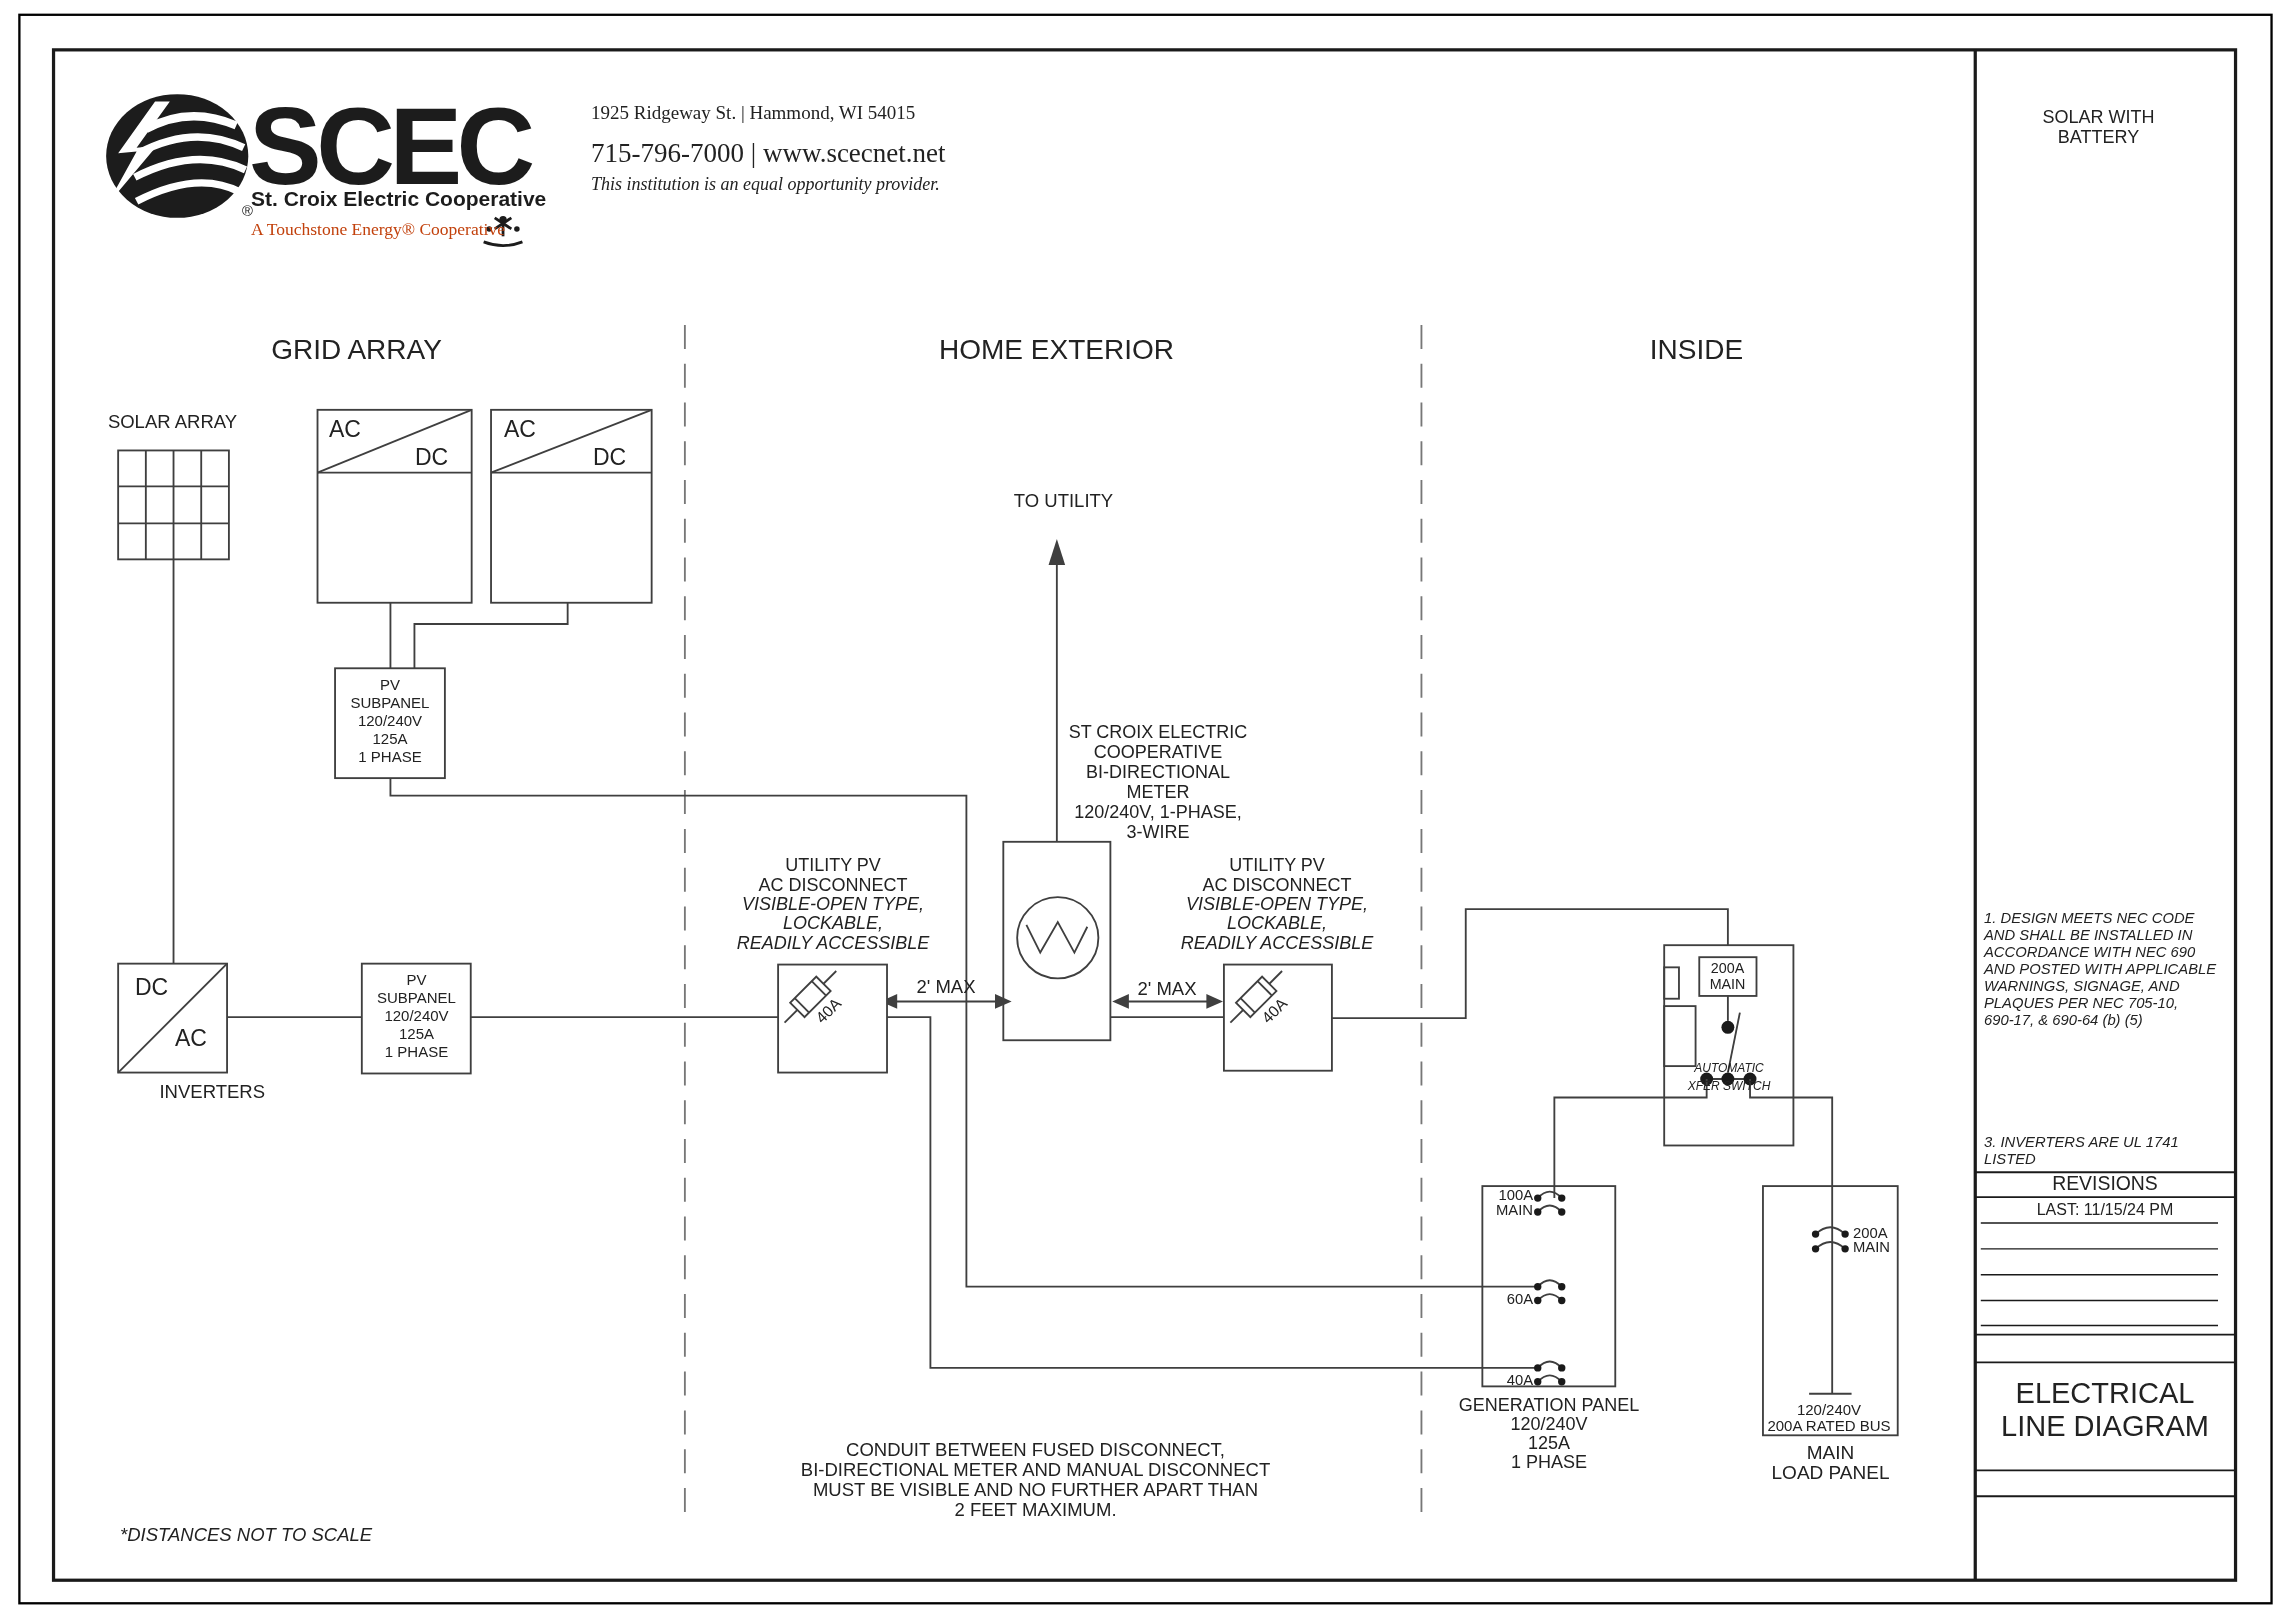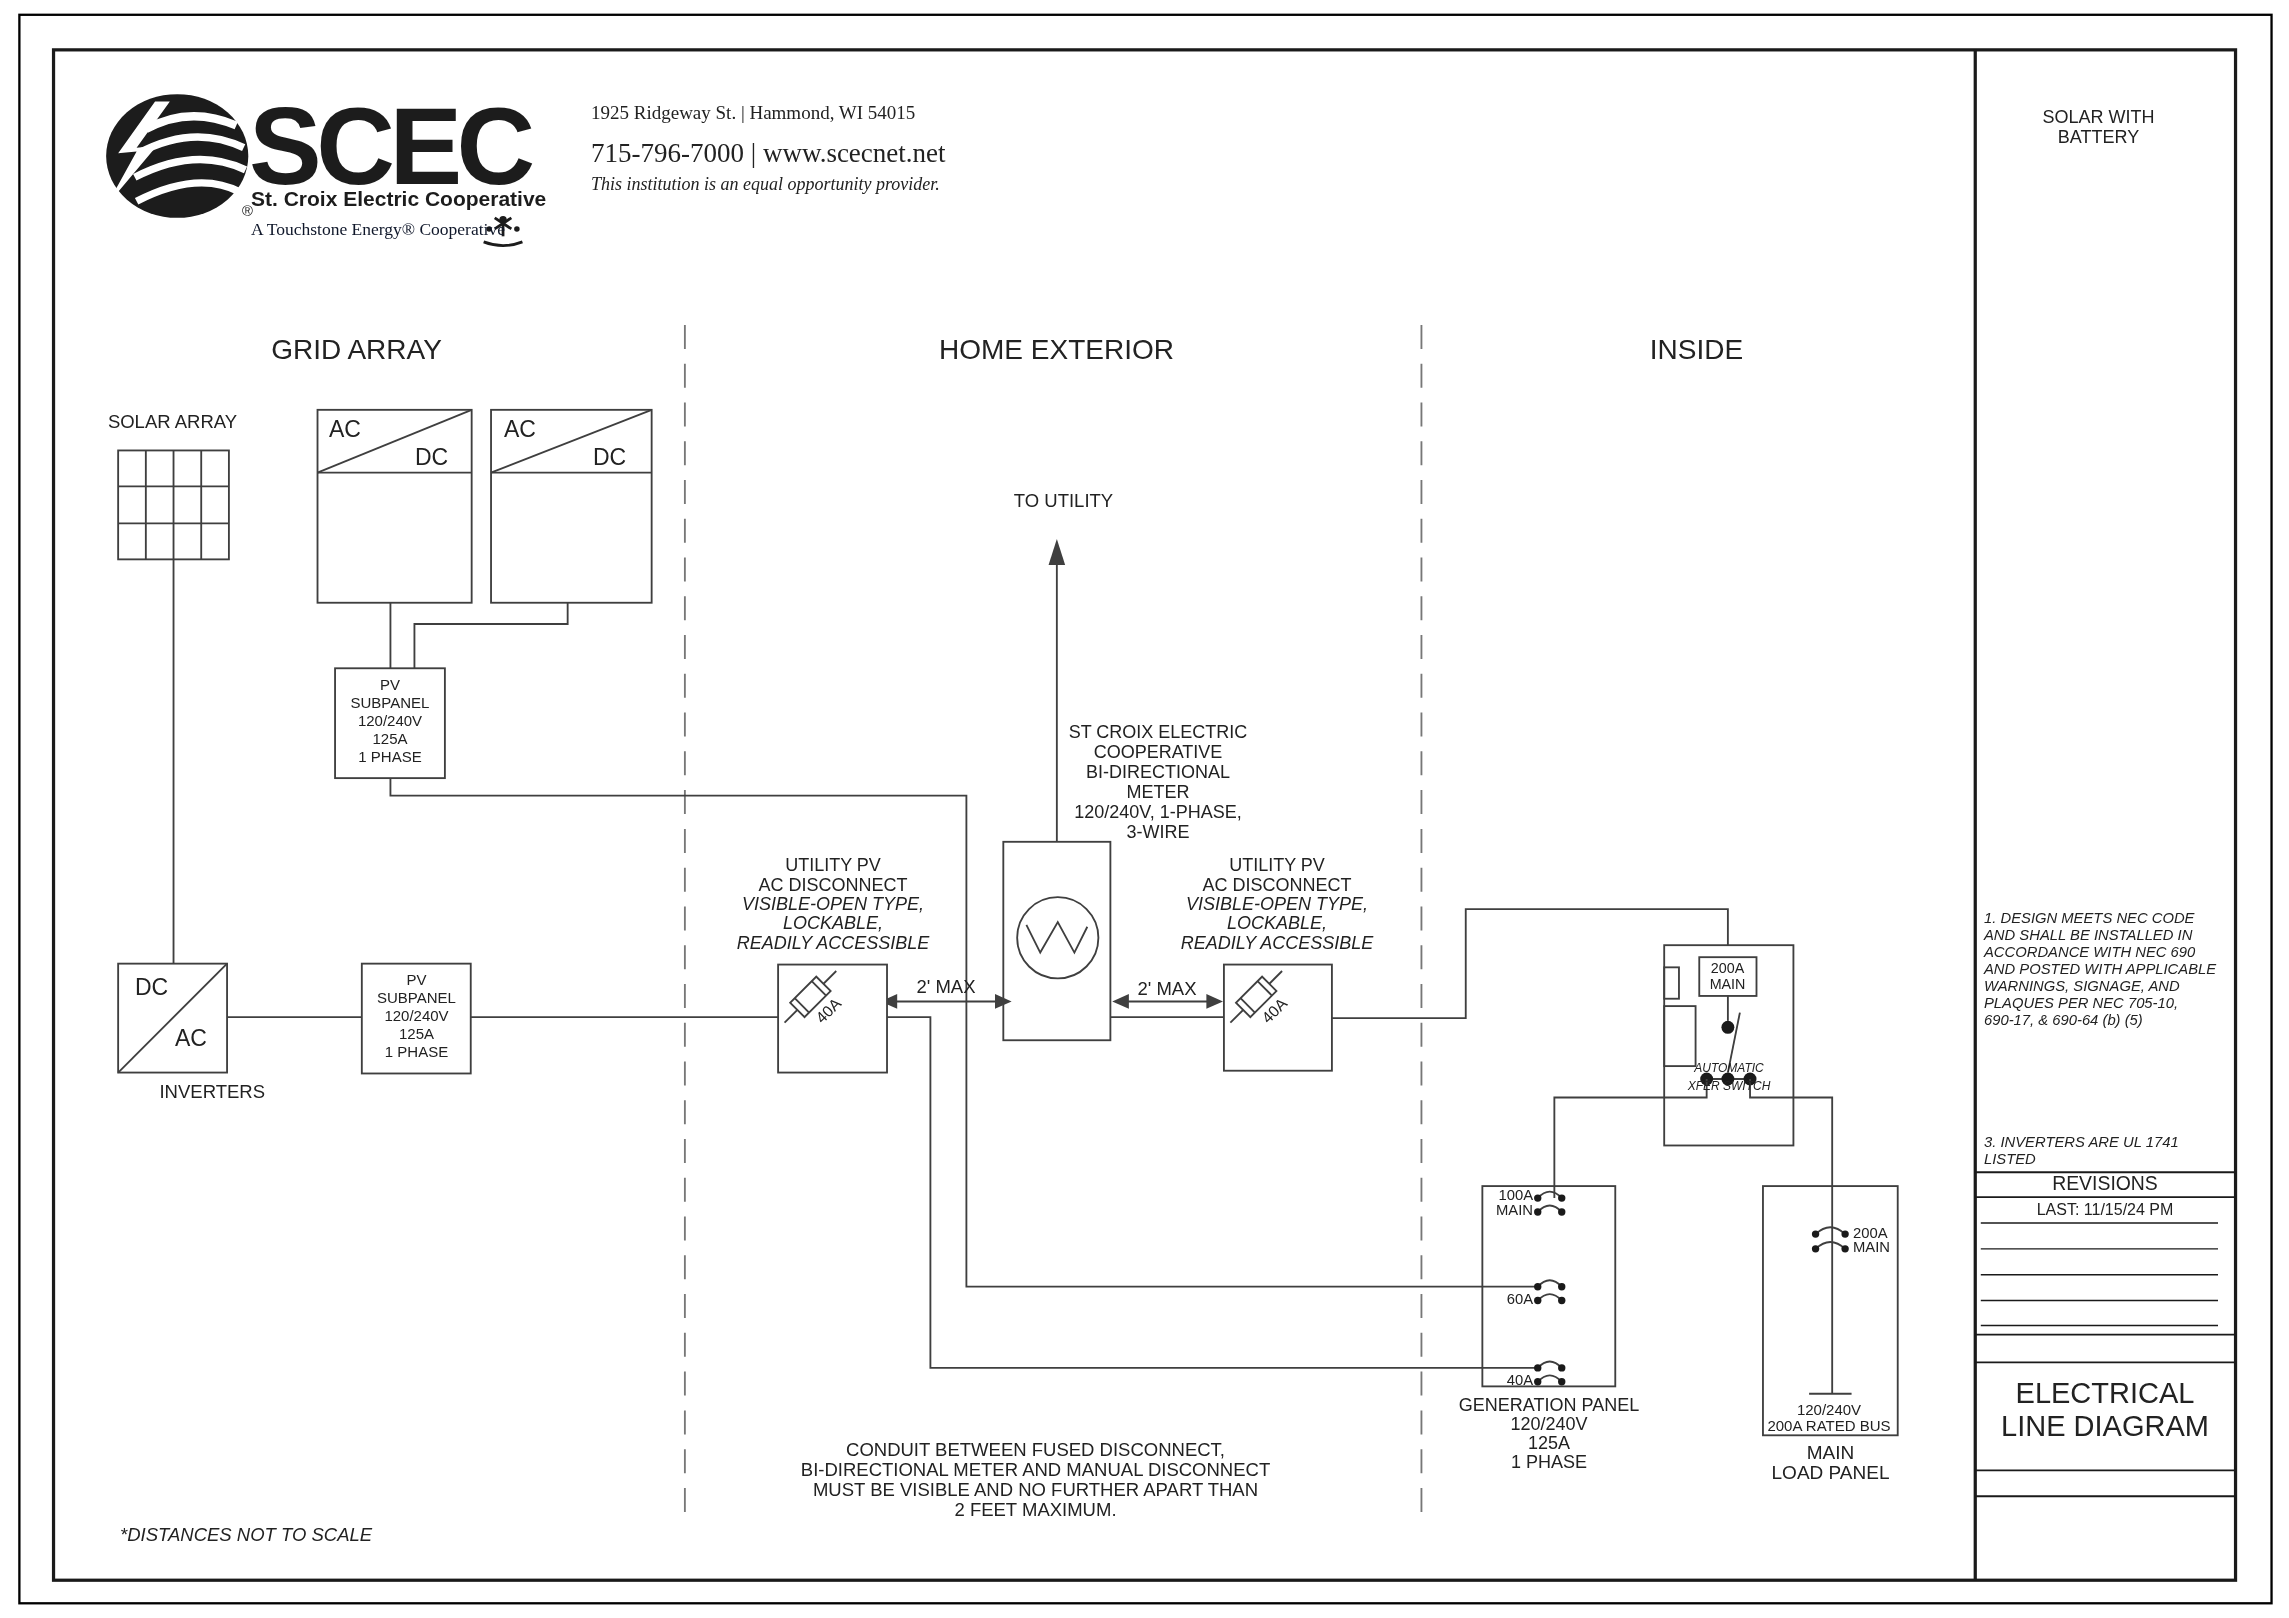--- a/index.html
+++ b/index.html
@@ -198,21 +198,21 @@
       <line x1="2140" y1="1446" x2="2422" y2="1446"></line>
       <line x1="2140" y1="1476" x2="2422" y2="1476"></line>
       <line x1="2140" y1="1593" x2="2422" y2="1593"></line>
       <line x1="2140" y1="1621" x2="2422" y2="1621"></line>
     </g>
   </svg>
 
   <div class="lbl logotype" style="left:249px;top:85px;font-size:109px;text-align:right;">SCEC</div>
   <div class="lbl" style="left:242px;top:203px;font-size:14.8px;color:#1c1c1c;">®</div>
   <div class="lbl" style="left:251px;top:187px;font-size:21px;font-weight:600;color:#1c1c1c;">St. Croix Electric Cooperative</div>
-  <div class="lbl serif" style="left:251px;top:220px;font-size:17.5px;color:#0f172a;">A Touchstone Energy® Cooperative</div>
+  <div class="lbl serif" style="left:251px;top:220px;font-size:17.5px;color:#c2410c;">A Touchstone Energy® Cooperative</div>
 
   <div class="lbl serif" style="left:591px;top:102px;font-size:19px;">1925 Ridgeway St. | Hammond, WI 54015</div>
   <div class="lbl serif" style="left:591px;top:138px;font-size:27px;">715-796-7000 | www.scecnet.net</div>
   <div class="lbl serif it" style="left:591px;top:174px;font-size:18px;">This institution is an equal opportunity provider.</div>
 
   <div class="lbl ctr" style="left:218px;top:334px;width:277px;font-size:28px;">GRID ARRAY</div>
   <div class="lbl ctr" style="left:918px;top:334px;width:277px;font-size:28px;">HOME EXTERIOR</div>
   <div class="lbl ctr" style="left:1558px;top:334px;width:277px;font-size:28px;">INSIDE</div>
 
   <div class="lbl ctr" style="left:71px;top:412px;width:203px;font-size:18.5px;">SOLAR ARRAY</div>

